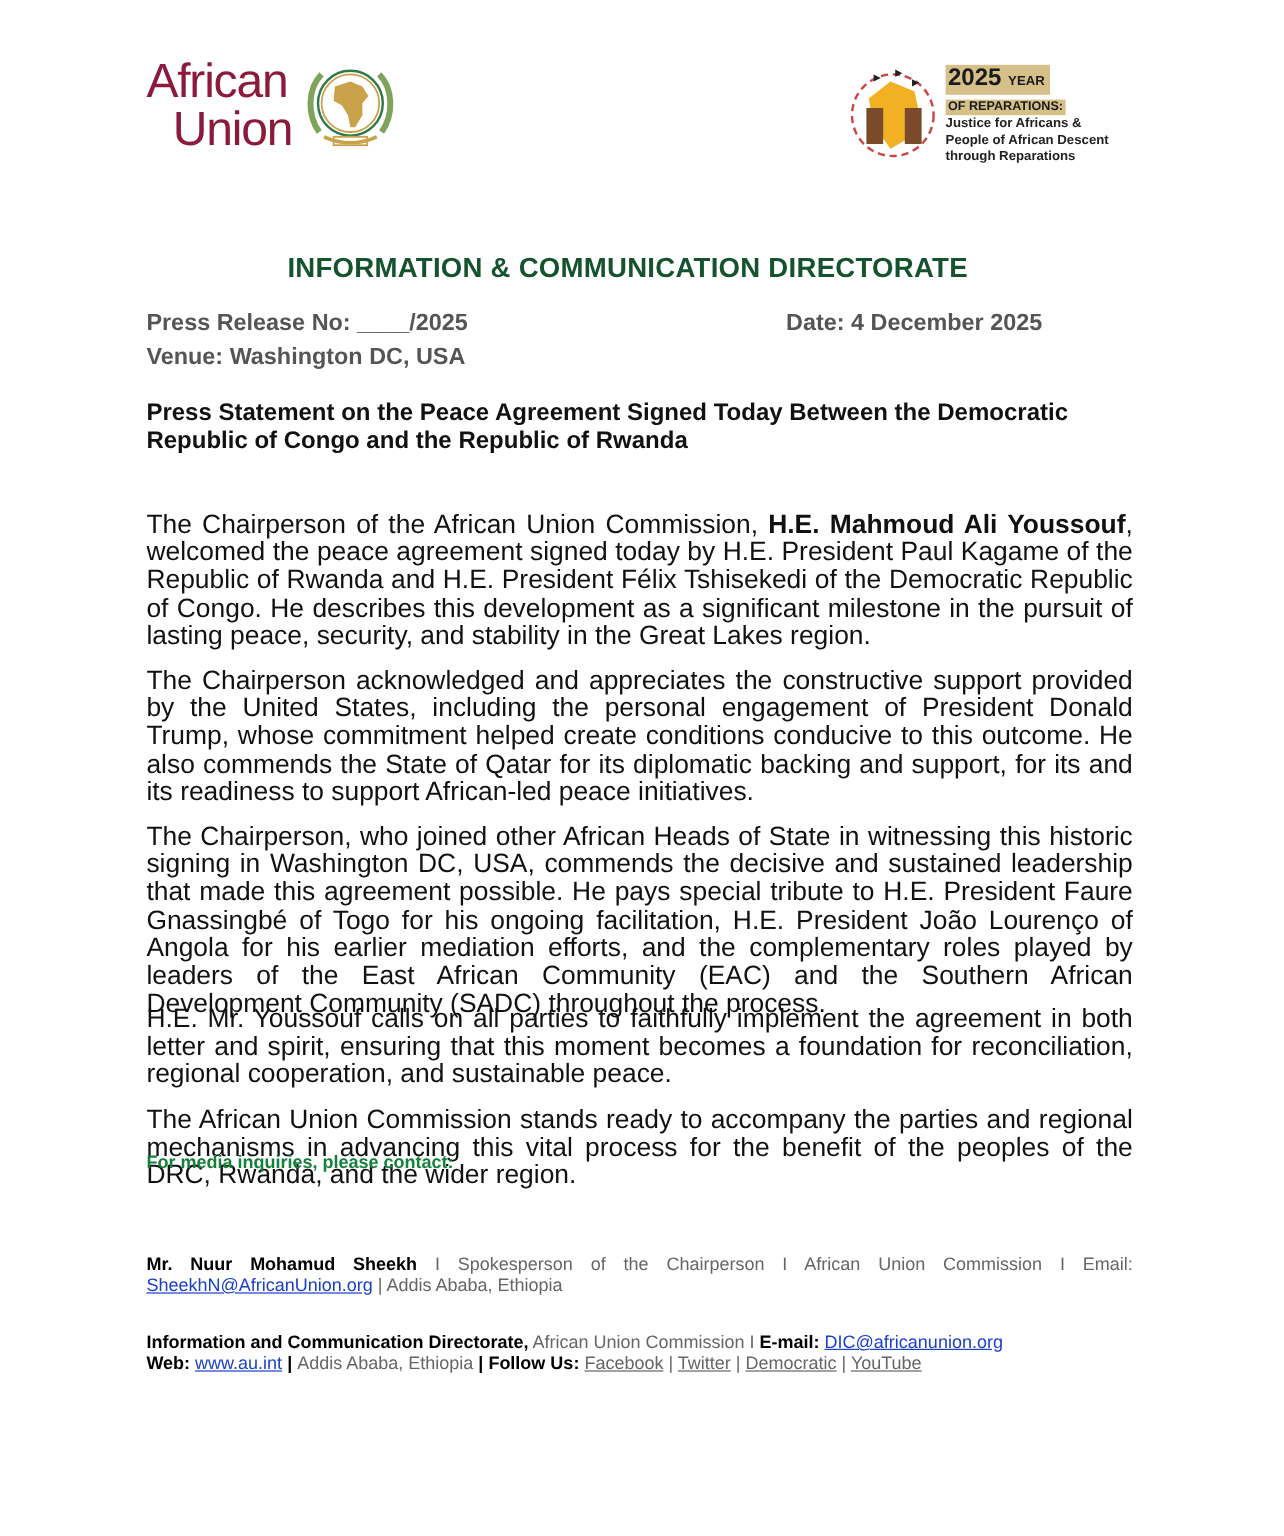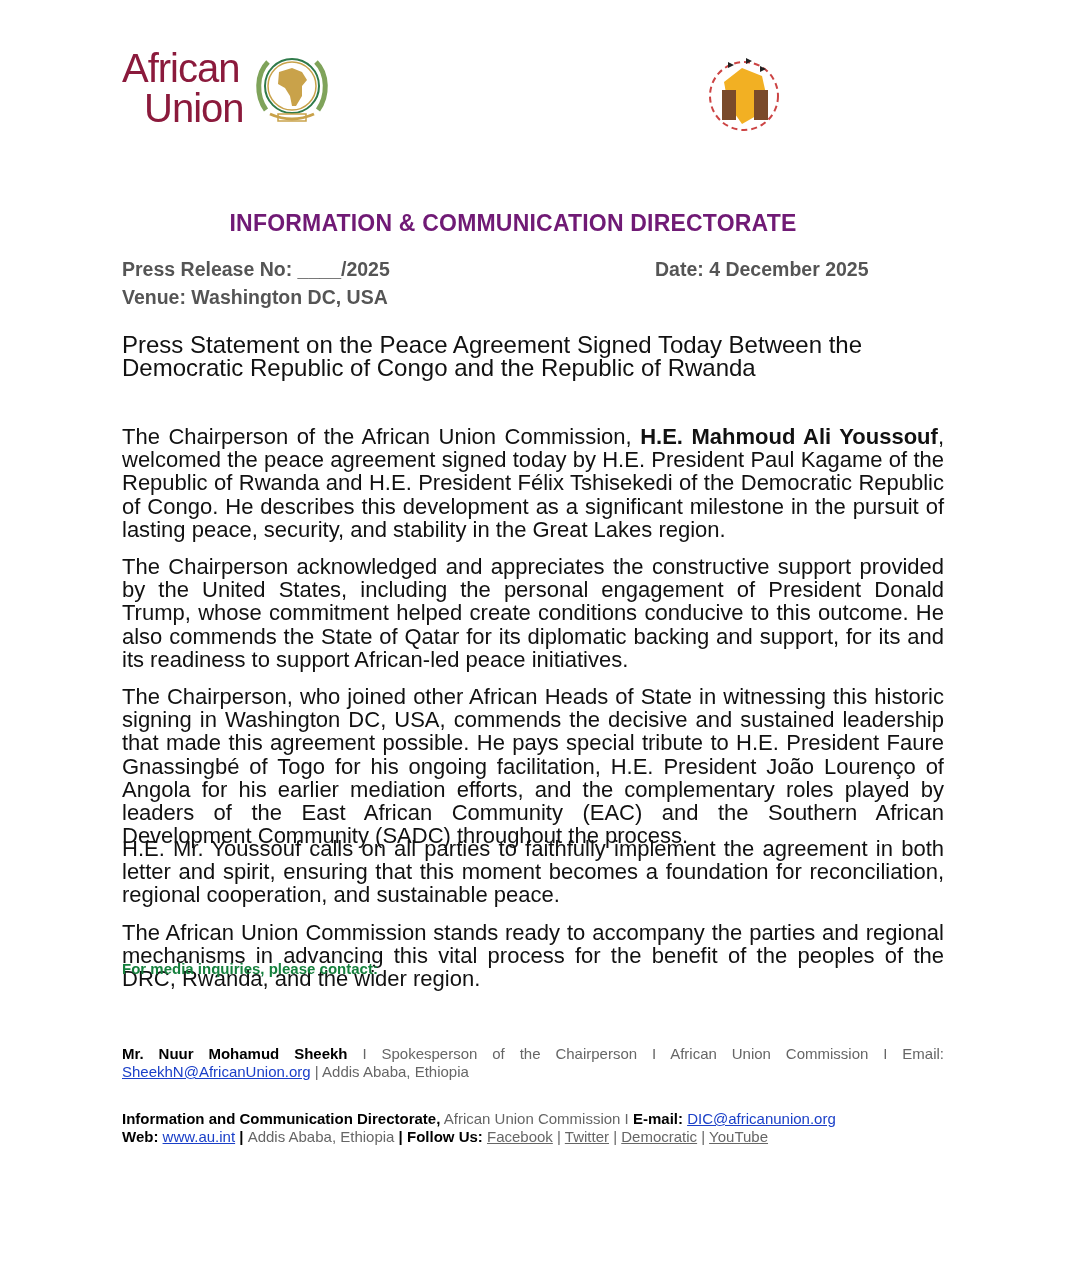--- a/index.html
+++ b/index.html
@@ -17,27 +17,27 @@
 
   
   #rep-logo { left: 706px; top: 54px; width: 250px; height: 84px; }
   #rep-emblem { position: absolute; left: 0; top: 0; width: 76px; height: 80px; }
   #rep-text { position: absolute; left: 82px; top: 0; }
   .rep-year { font-weight: bold; font-size: 20px; background: #d6c08a; color: #1a1a1a; padding: 0 4px 0 2px; line-height: 22px; display: inline-block; }
   .rep-year small { font-size: 11px; }
   .rep-sub { font-weight: bold; font-size: 10.5px; background: #d6c08a; color: #1a1a1a; padding: 0 2px; margin-top: 2px; display: inline-block; line-height: 13px; }
   .rep-line { font-weight: bold; font-size: 11px; color: #222; line-height: 13.5px; }
 
-  #directorate-title { left: 0; width: 1026px; top: 210px; text-align: center; font-weight: bold; font-size: 23px; color: #701a75; letter-spacing: 0.2px; }
+  #directorate-title { left: 0; width: 1026px; top: 210px; text-align: center; font-weight: bold; font-size: 23px; color: #14532d; letter-spacing: 0.2px; padding-left: 10px; }
   .meta { font-weight: bold; font-size: 19.5px; color: #555; }
   #press-no { left: 122px; top: 258px; text-align: right; }
   #venue { left: 122px; top: 286px; }
   #date { left: 655px; top: 258px; text-align: center; }
 
-  #statement-title { left: 122px; top: 333px; width: 800px; font-weight: normal; font-size: 24px; line-height: 23px; color: #111; }
+  #statement-title { left: 122px; top: 333px; width: 800px; font-weight: bold; font-size: 20px; line-height: 23px; color: #111; }
 
   .para { position: absolute; left: 122px; width: 822px; font-size: 22px; line-height: 23.2px; text-align: justify; color: #111; }
   #p1 { top: 425px; }
   #p2 { top: 555px; }
   #p3 { top: 685px; }
   #p4 { top: 837px; }
   #p5 { top: 921px; }
 
   .contact { position: absolute; left: 122px; width: 822px; font-size: 15px; color: #666; line-height: 18px; text-align: justify; }
   .contact b { color: #000000; }
@@ -65,20 +65,27 @@
 </div>
 
 <div id="rep-logo" class="abs">
   <svg id="rep-emblem" viewBox="0 0 76 80">
     <circle cx="38" cy="42" r="34" fill="#fff" stroke="#c44" stroke-width="2" stroke-dasharray="6 4"></circle>
     <path d="M18 28 L36 14 L56 22 L60 40 L50 62 L36 70 L22 50 Z" fill="#f2b023"></path>
     <rect x="16" y="36" width="14" height="30" fill="#7a4a2a"></rect>
     <rect x="48" y="36" width="14" height="30" fill="#7a4a2a"></rect>
     <path d="M22 8 l6 3 -6 3z M40 4 l6 3 -6 3z M54 12 l6 3 -6 3z" fill="#222"></path>
   </svg>
+  <div id="rep-text">
+    <div class="rep-year"><span>2025</span> <small>YEAR</small></div><br>
+    <div class="rep-sub">OF REPARATIONS:</div>
+    <div class="rep-line">Justice for Africans &amp;</div>
+    <div class="rep-line">People of African Descent</div>
+    <div class="rep-line">through Reparations</div>
+  </div>
 </div>
 
 <div id="directorate-title" class="abs">INFORMATION &amp; COMMUNICATION DIRECTORATE</div>
 
 <div id="press-no" class="abs meta">Press Release No: ____/2025</div>
 <div id="venue" class="abs meta">Venue: Washington DC, USA</div>
 <div id="date" class="abs meta">Date: 4 December 2025</div>
 
 <div id="statement-title" class="abs">Press Statement on the Peace Agreement Signed Today Between the Democratic Republic of Congo and the Republic of Rwanda</div>
 

